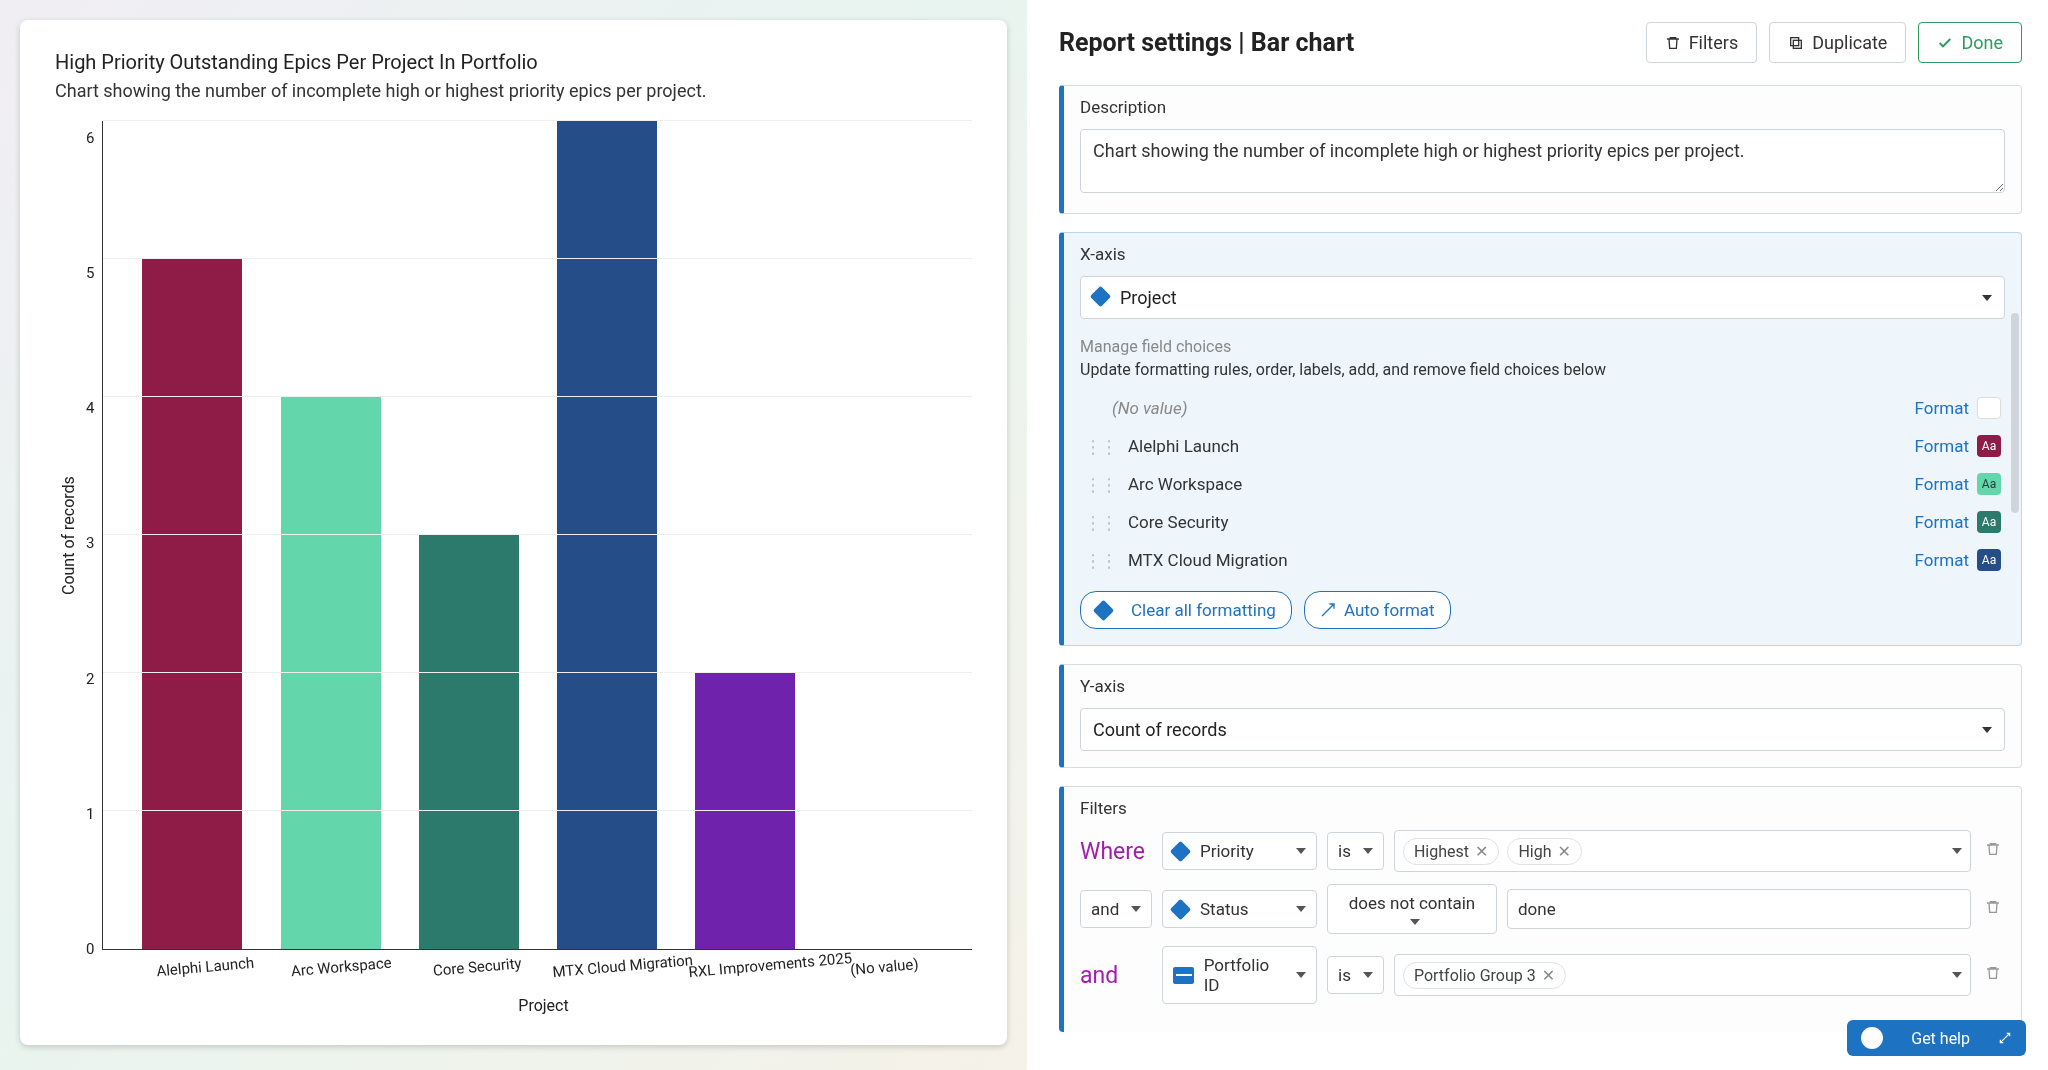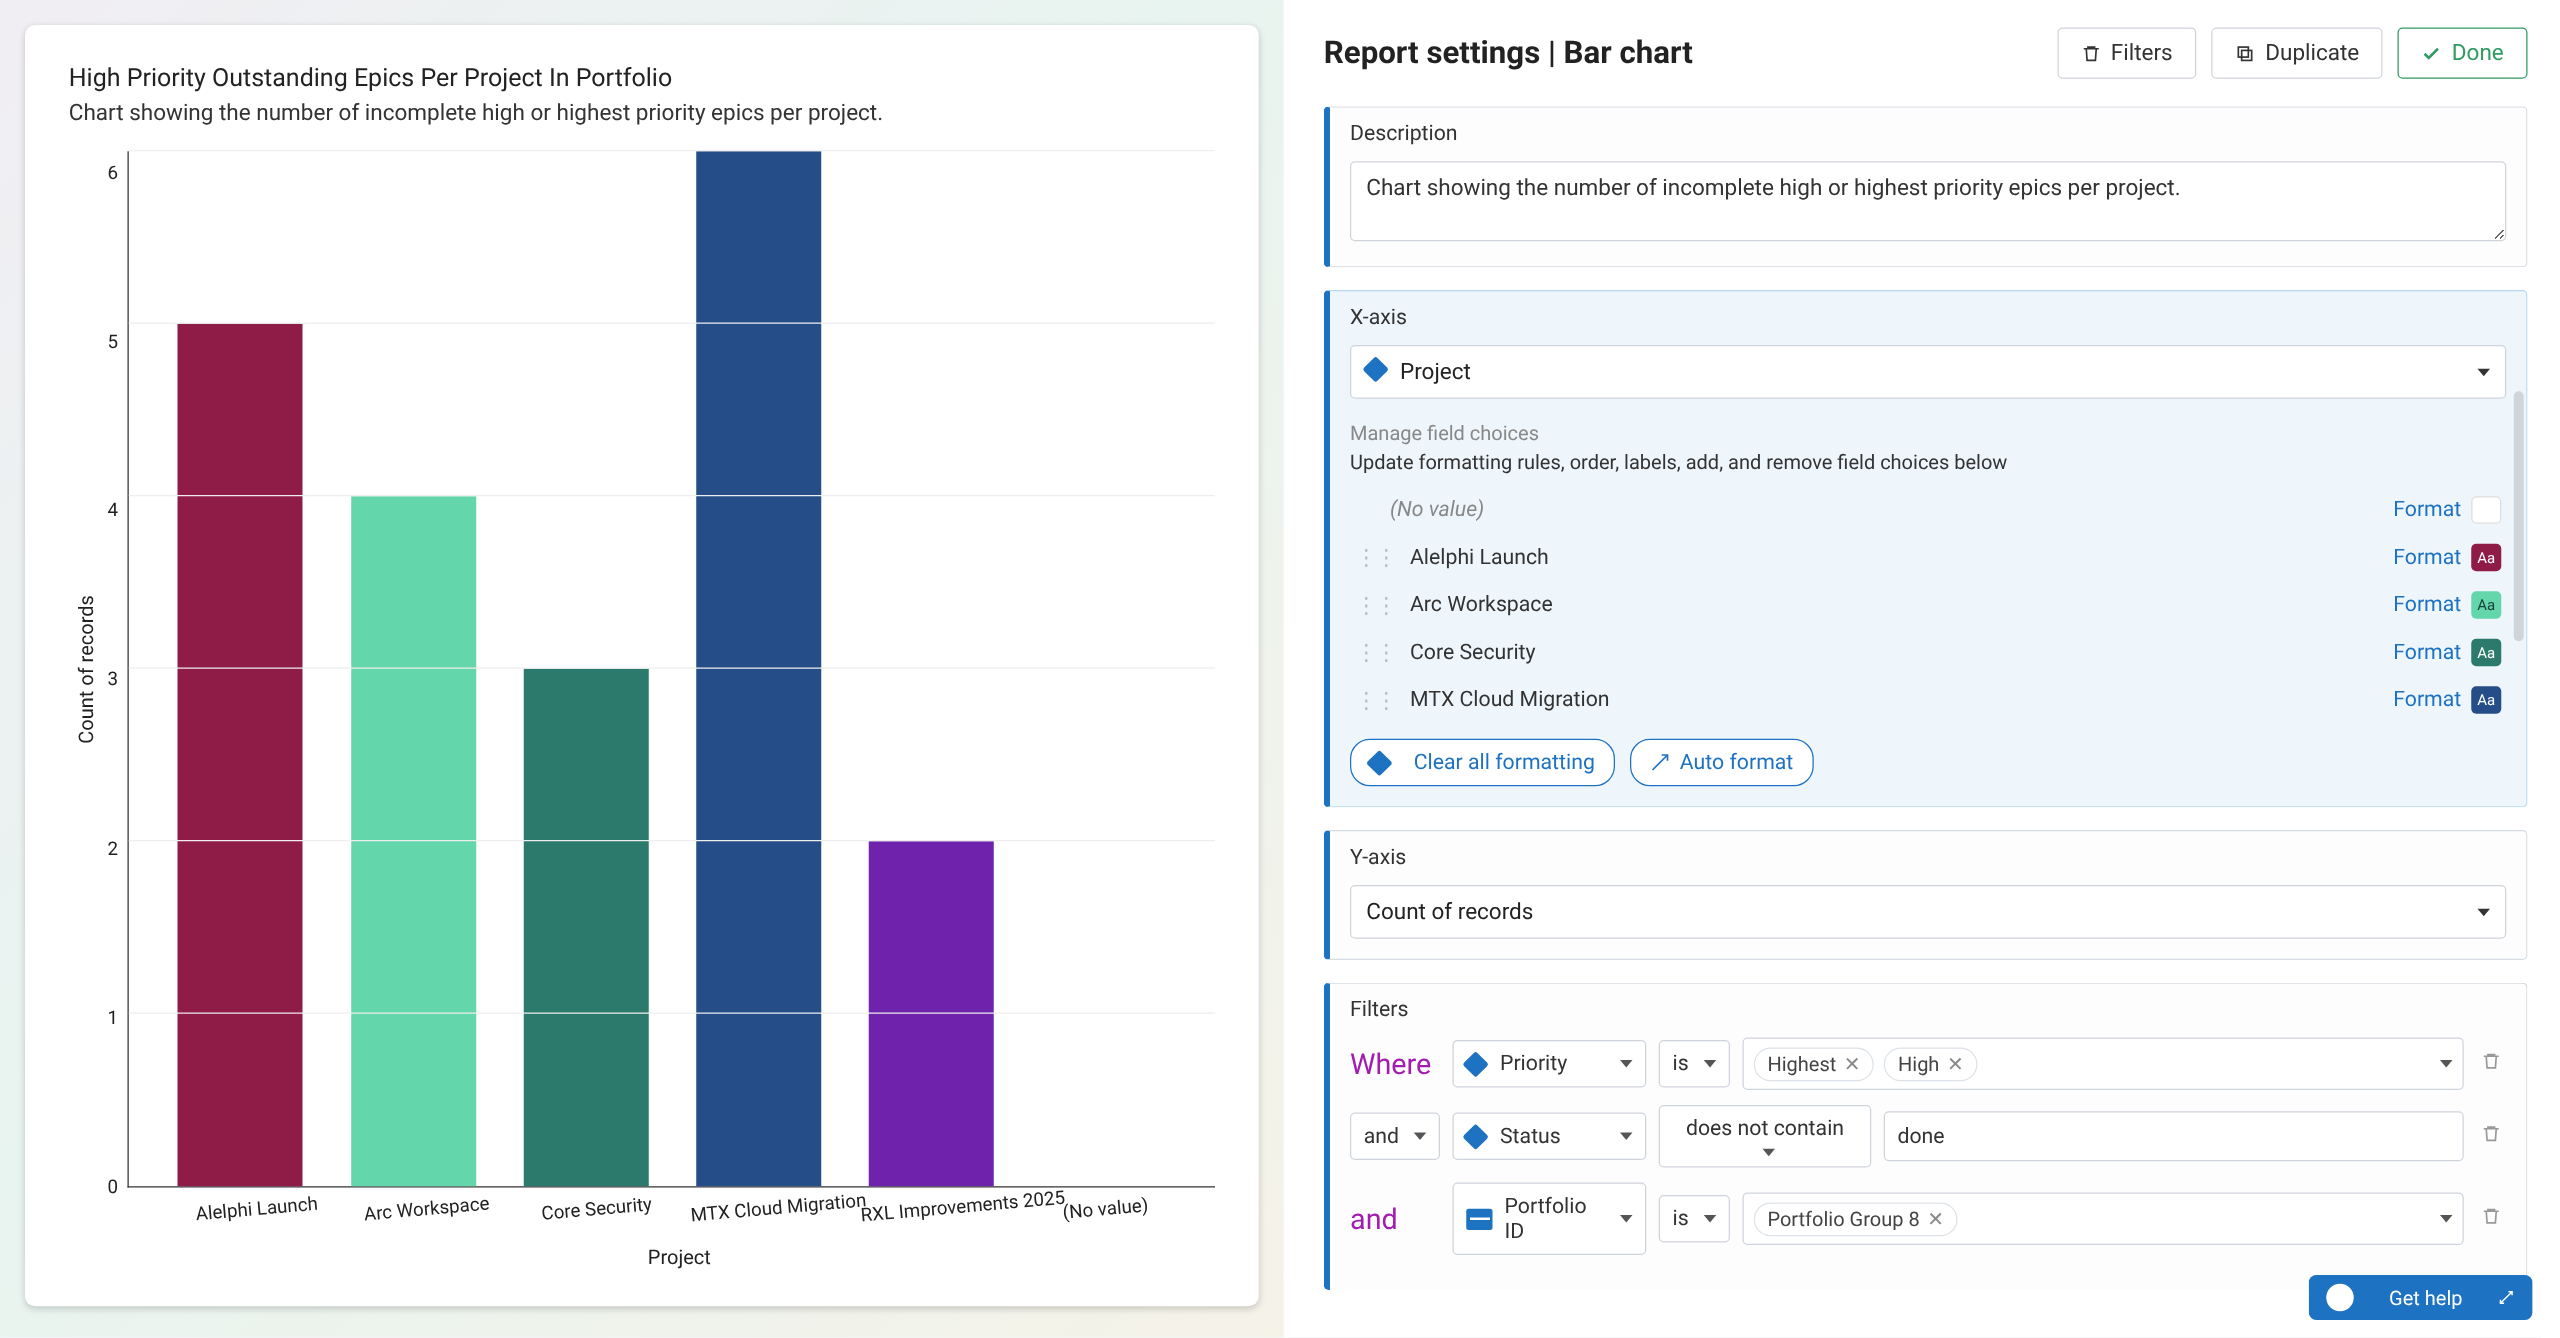--- a/index.html
+++ b/index.html
@@ -283,21 +283,21 @@
               <span>Portfolio ID</span>
             </span>
             <span class="car"></span>
           </div>
           <div class="fsel" style="justify-content: space-between; min-width: 55px;">
             <span>is</span>
             <span class="car"></span>
           </div>
           <div class="chip-box">
             <span class="chip">
-              <span>Portfolio Group 8</span>
+              <span>Portfolio Group 3</span>
               <span class="x">✕</span>
             </span>
             <span class="car" style="margin-left: auto;"></span>
           </div>
           <span class="row-remove"><svg width="16" height="16" viewBox="0 0 24 24" fill="none" stroke="#999" stroke-width="2">
               <path d="M3 6h18M8 6V4h8v2M6 6l1 14h10l1-14"></path>
             </svg></span>
         </div>
       </div>
   </div>

